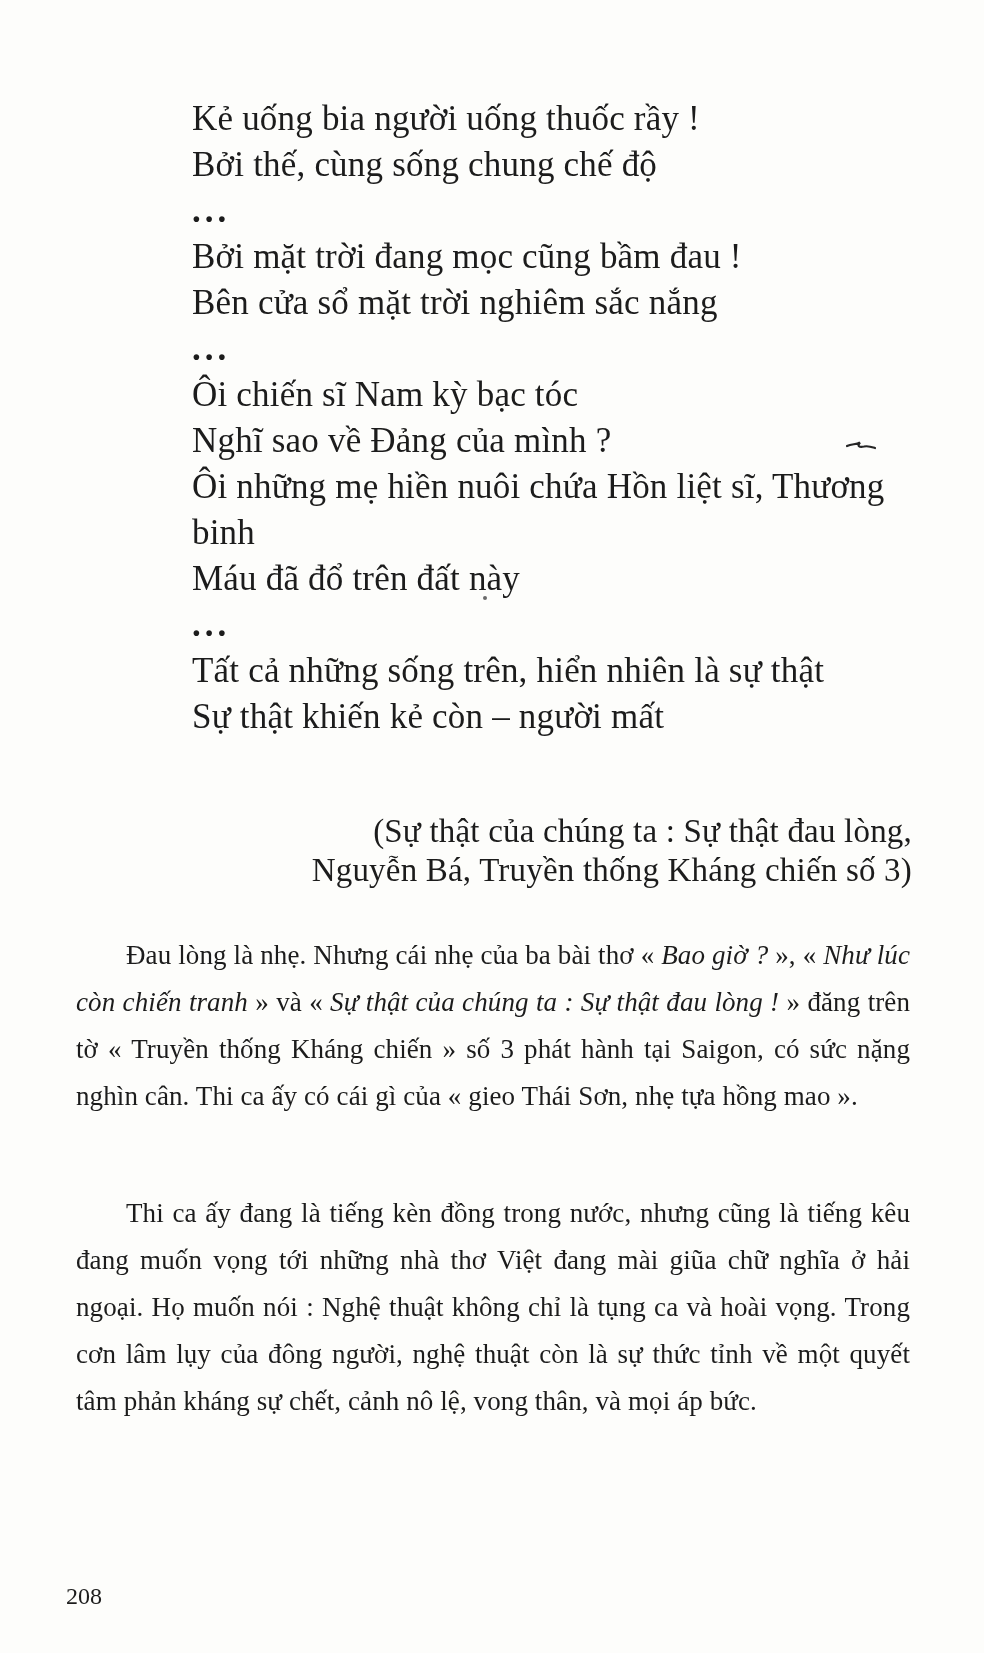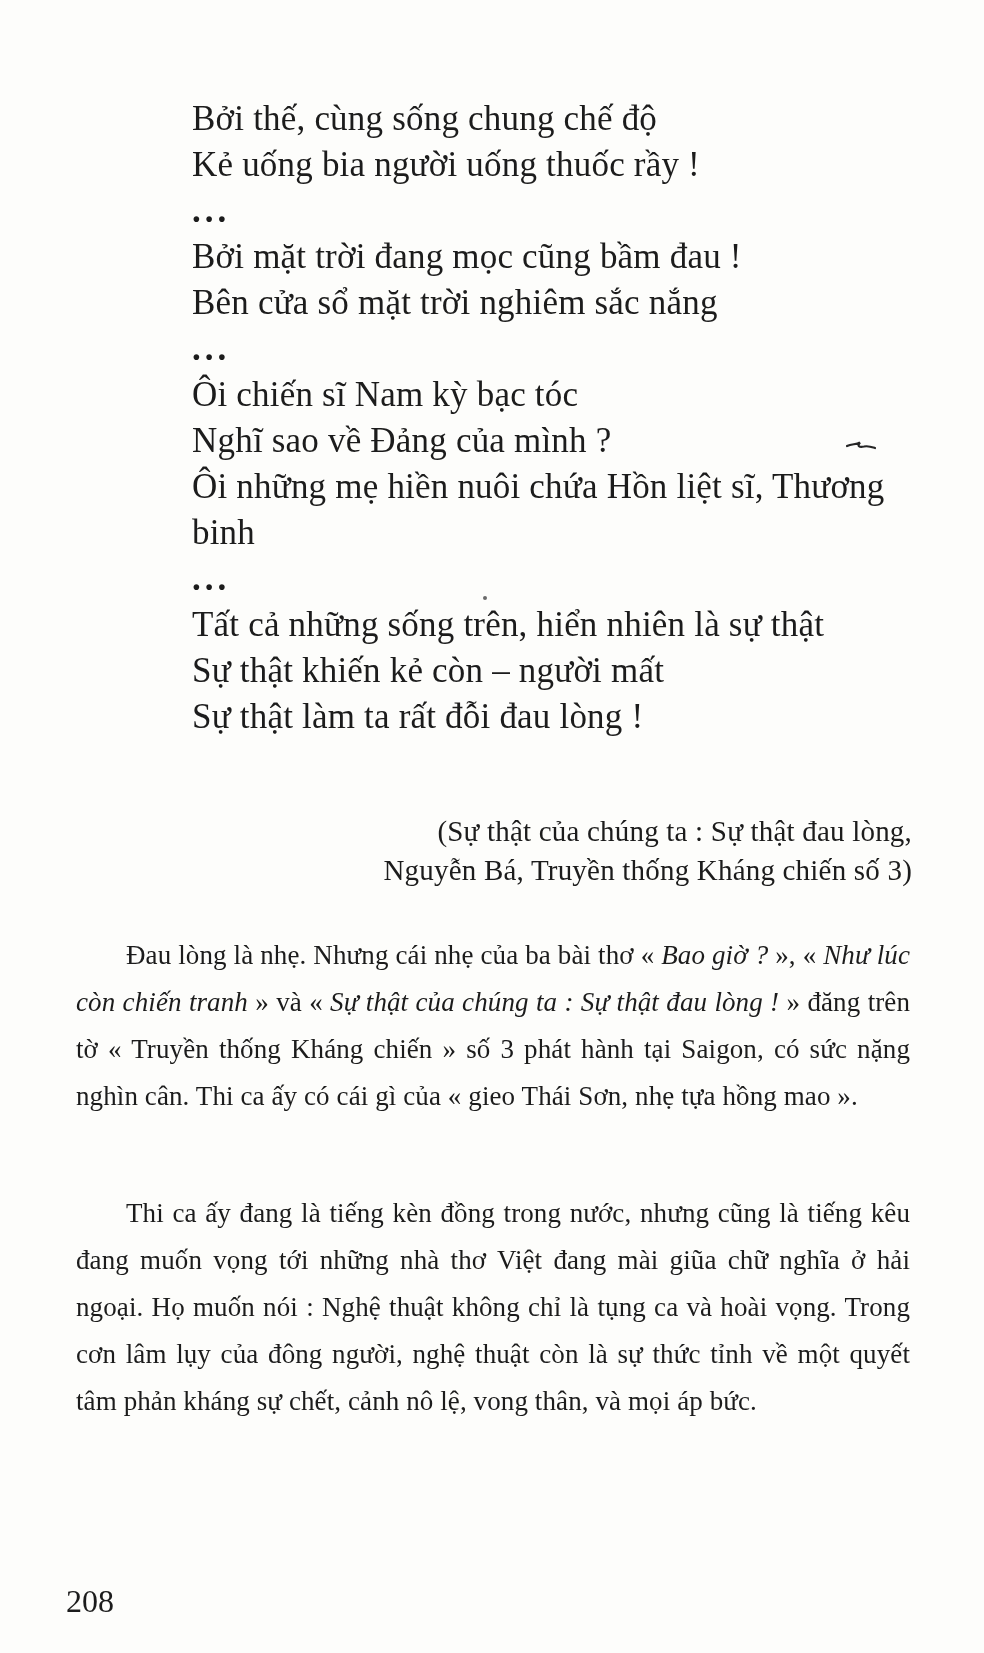--- a/index.html
+++ b/index.html
@@ -40,21 +40,21 @@
   .poem-line.align-right {
     text-align: left;
   }
   
   .citation {
     position: absolute;
     left: 190px;
     top: 812px;
     width: 722px;
     text-align: right;
-    font-size: 29px;
+    font-size: 33px;
     line-height: 39px;
     letter-spacing: 0.2px;
   }
   
   .prose {
     position: absolute;
     left: 76px;
     width: 834px;
     font-size: 27px;
     line-height: 47px;
@@ -65,21 +65,21 @@
   .prose .it {
     font-style: italic;
   }
   .para-1 { top: 905px; }
   .para-2 { top: 1163px; margin-top: 27px; }
   
   .page-number {
     position: absolute;
     left: 66px;
     top: 1583px;
-    font-size: 32px;
+    font-size: 24px;
   }
   
   .ink-mark {
     position: absolute;
     left: 846px;
     top: 437px;
     width: 30px;
     height: 16px;
   }
   .dust-speck {
@@ -91,34 +91,34 @@
     border-radius: 50%;
     background: #6a6a6a;
   }
 </style>
 </head>
 <body>
 
 <div class="page">
 
   <div class="poem">
+    <div class="poem-line">Kẻ uống bia người uống thuốc rầy !</div>
     <div class="poem-line">Bởi thế, cùng sống chung chế độ</div>
-    <div class="poem-line">Kẻ uống bia người uống thuốc rầy !</div>
     <div class="poem-line dots">...</div>
     <div class="poem-line">Bởi mặt trời đang mọc cũng bầm đau !</div>
     <div class="poem-line">Bên cửa sổ mặt trời nghiêm sắc nắng</div>
     <div class="poem-line dots">...</div>
     <div class="poem-line">Ôi chiến sĩ Nam kỳ bạc tóc</div>
     <div class="poem-line">Nghĩ sao về Đảng của mình ?</div>
     <div class="poem-line">Ôi những mẹ hiền nuôi chứa Hồn liệt sĩ, Thương</div>
     <div class="poem-line align-right">binh</div>
+    <div class="poem-line">Máu đã đổ trên đất này</div>
     <div class="poem-line dots">...</div>
     <div class="poem-line">Tất cả những sống trên, hiển nhiên là sự thật</div>
     <div class="poem-line">Sự thật khiến kẻ còn – người mất</div>
-    <div class="poem-line">Sự thật làm ta rất đỗi đau lòng !</div>
   </div>
 
   <div class="citation">
     <div>(Sự thật của chúng ta : Sự thật đau lòng,</div>
     <div>Nguyễn Bá, Truyền thống Kháng chiến số 3)</div>
   </div>
 
   <p class="prose para-1"><span>Đau lòng là nhẹ. Nhưng cái nhẹ của ba bài thơ « </span><span class="it">Bao giờ ? </span><span>», « </span><span class="it">Như lúc còn chiến tranh </span><span>» và « </span><span class="it">Sự thật của chúng ta : Sự thật đau lòng ! </span><span>» đăng trên tờ « Truyền thống Kháng chiến » số 3 phát hành tại Saigon, có sức nặng nghìn cân. Thi ca ấy có cái gì của « gieo Thái Sơn, nhẹ tựa hồng mao ».</span></p>
 
   <p class="prose para-2"><span>Thi ca ấy đang là tiếng kèn đồng trong nước, nhưng cũng là tiếng kêu đang muốn vọng tới những nhà thơ Việt đang mài giũa chữ nghĩa ở hải ngoại. Họ muốn nói : Nghệ thuật không chỉ là tụng ca và hoài vọng. Trong cơn lâm lụy của đông người, nghệ thuật còn là sự thức tỉnh về một quyết tâm phản kháng sự chết, cảnh nô lệ, vong thân, và mọi áp bức.</span></p>

